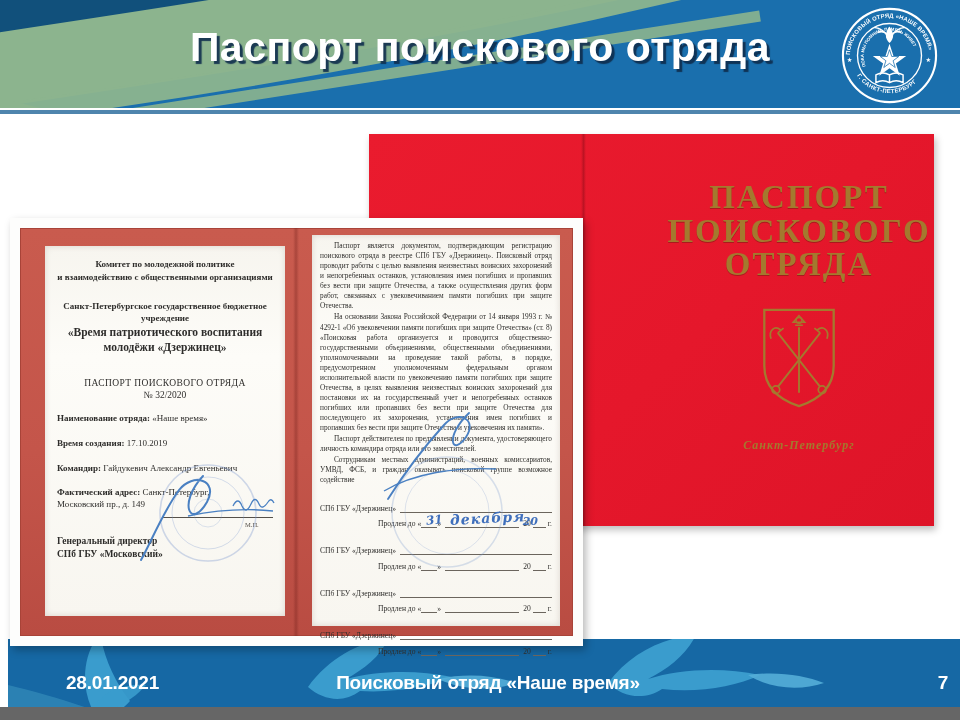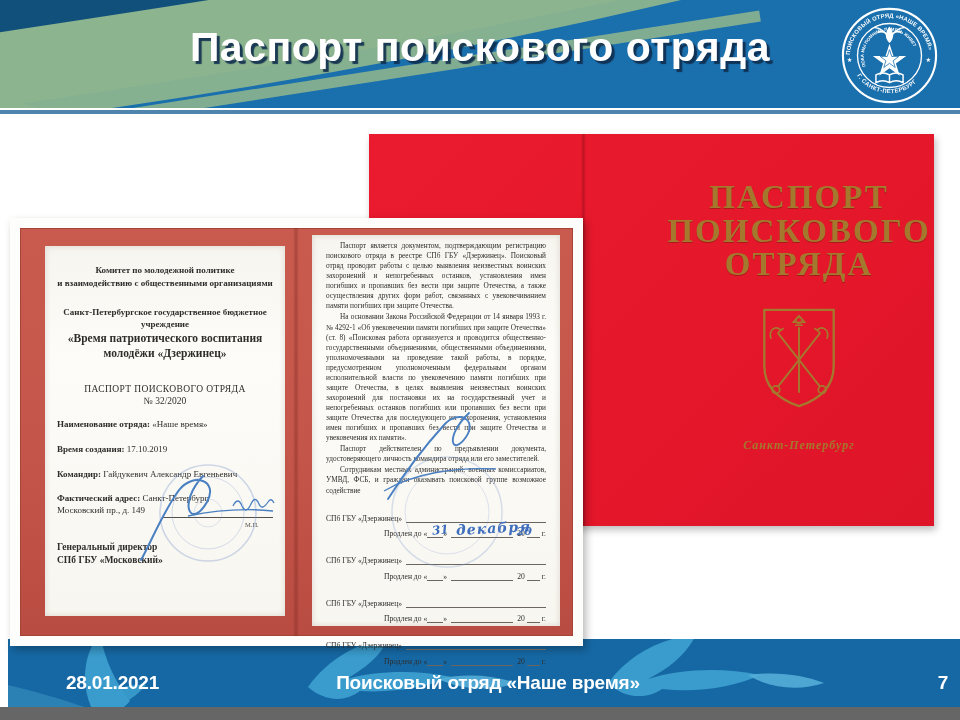--- a/index.html
+++ b/index.html
@@ -33,25 +33,25 @@
   .spread{position:absolute;left:10px;top:218px;width:573px;height:428px;background:#fdfdfc;
     box-shadow:3px 4px 8px rgba(0,0,0,.28);z-index:2;}
   .spread-red{position:absolute;left:10px;top:10px;right:10px;bottom:10px;
     background:linear-gradient(180deg,#c95b4e,#c4554a 55%,#b94c42);border:1px solid #a84338;}
   .fold{position:absolute;left:283px;top:10px;width:6px;bottom:10px;
     background:linear-gradient(90deg,rgba(110,30,25,0),rgba(110,30,25,.35),rgba(110,30,25,0));}
   .page{position:absolute;background:linear-gradient(180deg,#f7f5ef,#fdfcf8 30%,#f8f6f0);
     color:#2e2d2b;font-family:"Liberation Serif","DejaVu Serif",serif;
     box-shadow:inset 0 0 6px rgba(90,60,50,.18);}
   .page-left{left:35px;top:28px;width:240px;height:370px;padding:4px 12px;box-sizing:border-box;}
-  .page-right{left:302px;top:17px;width:248px;height:391px;padding:6px 14px;box-sizing:border-box;}
+  .page-right{left:302px;top:17px;width:248px;height:391px;padding:6px 8px;box-sizing:border-box;}
   .ml{white-space:pre-line;}
 
   
-  .lp-committee{margin-top:14px;text-align:center;font-weight:bold;font-size:9px;line-height:1.4;}
+  .lp-committee{margin-top:8px;text-align:center;font-weight:bold;font-size:9px;line-height:1.4;}
   .lp-institution{margin-top:17px;text-align:center;font-weight:bold;font-size:9px;line-height:1.35;}
   .lp-center-name{margin-top:1px;text-align:center;font-weight:bold;font-size:11.5px;line-height:1.25;}
   .lp-doc-title{margin-top:24px;text-align:center;font-size:9.5px;letter-spacing:.4px;}
   .lp-doc-number{margin-top:2px;text-align:center;font-size:9.5px;}
   .lp-field{margin-top:13px;font-size:9px;line-height:1.3;}
   .lp-field b{font-weight:bold;}
   .lp-signer{margin-top:24px;font-weight:bold;font-size:9.5px;line-height:1.4;width:60%;}
   .lp-sigline{position:absolute;left:118px;top:271px;width:110px;border-bottom:1px solid #55504a;}
   .lp-mp{position:absolute;left:200px;top:275px;font-size:6.5px;color:#55504a;}
   .overlay{position:absolute;pointer-events:none;}

